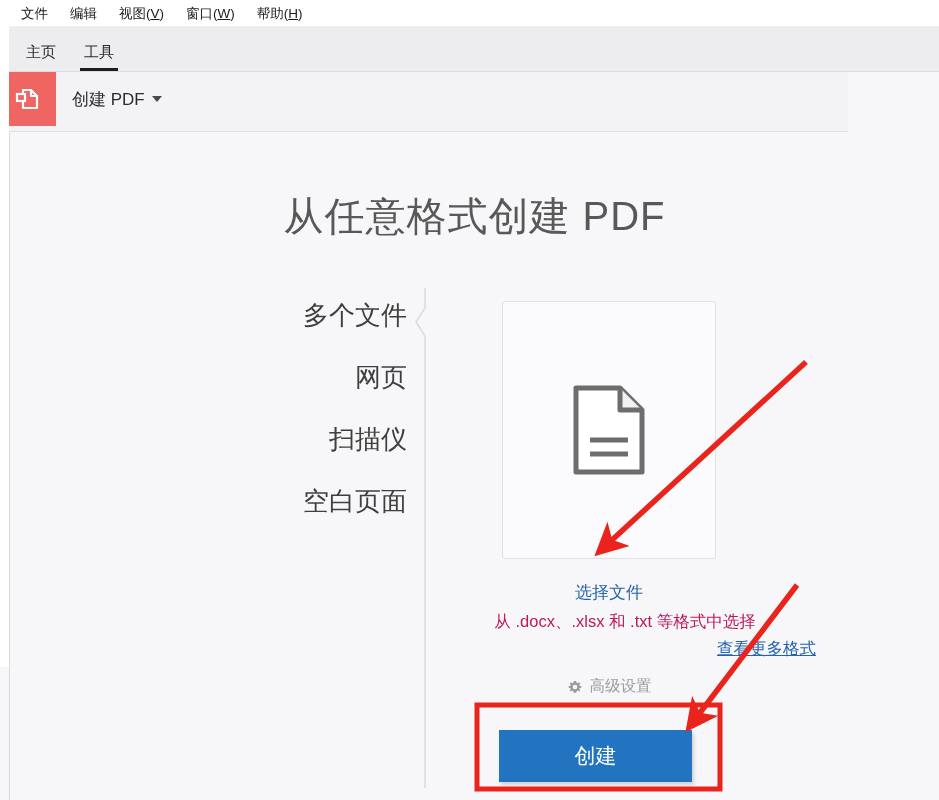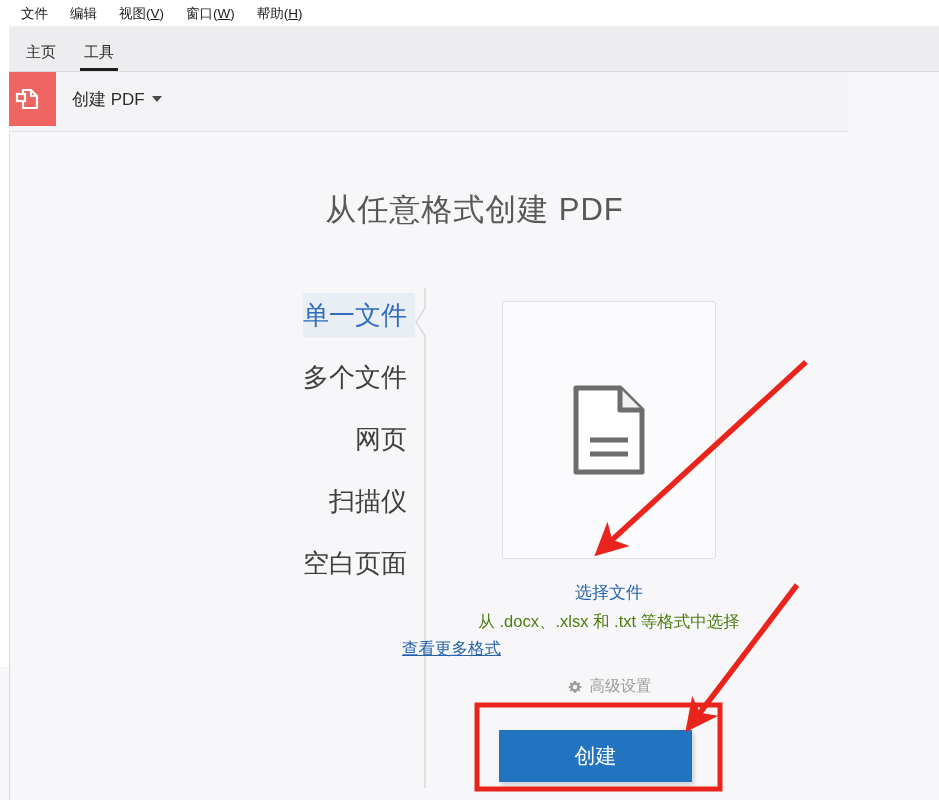--- a/index.html
+++ b/index.html
@@ -96,21 +96,21 @@
   .left-rail {
     position: absolute; left: 0; top: 0;
     width: 9px; height: 667px;
     background: #ffffff;
   }
 
   .page-title {
     position: absolute;
     left: 0; right: 0; top: 56px;
     text-align: center;
-    font-size: 31px;
+    font-size: 40px;
     color: #585858;
     letter-spacing: 1px;
     font-weight: 400;
   }
 
   
   .sidebar {
     position: absolute;
     left: 180px; top: 160px;
     width: 225px;
@@ -151,32 +151,32 @@
     position: absolute;
     left: 492px; top: 448px;
     width: 214px;
     text-align: center;
     font-size: 17px;
     color: #2564ad;
     cursor: pointer;
   }
   .hint-text {
     position: absolute;
-    left: 392px; top: 478px;
+    left: 408px; top: 478px;
     width: 414px;
     text-align: center;
     font-size: 16.5px;
-    color: #4d7c0f;
+    color: #be185d;
     white-space: nowrap;
   }
   .link-more {
     position: absolute;
     left: 392px; top: 505px;
     width: 414px;
-    text-align: left;
+    text-align: right;
     font-size: 16.5px;
     color: #2564ad;
     text-decoration: underline;
     cursor: pointer;
   }
   .adv-settings {
     position: absolute;
     left: 392px; top: 543px;
     width: 414px;
     text-align: center;
@@ -237,21 +237,20 @@
     <div class="tool-label">
       <span>创建 PDF</span><span class="caret-down"></span>
     </div>
   </div>
 
   <div class="content">
 
     <div class="page-title">从任意格式创建 PDF</div>
 
     <div class="sidebar">
-      <div style="text-align:right;"><span class="side-item selected">单一文件</span></div>
       <div class="side-item">多个文件</div>
       <div class="side-item">网页</div>
       <div class="side-item">扫描仪</div>
       <div class="side-item">空白页面</div>
     </div>
 
     <div class="divider">
       <svg width="24" height="500" viewBox="0 0 24 500">
         <path d="M10 0 V20 L1 34 L10 48 V500" fill="none" stroke="#dcdbdd" stroke-width="1.6"></path>
       </svg>

